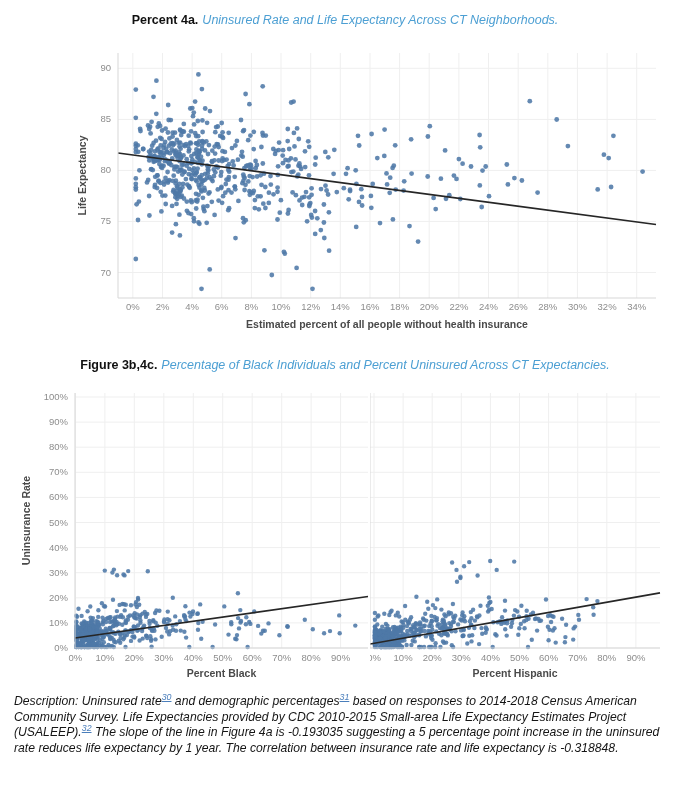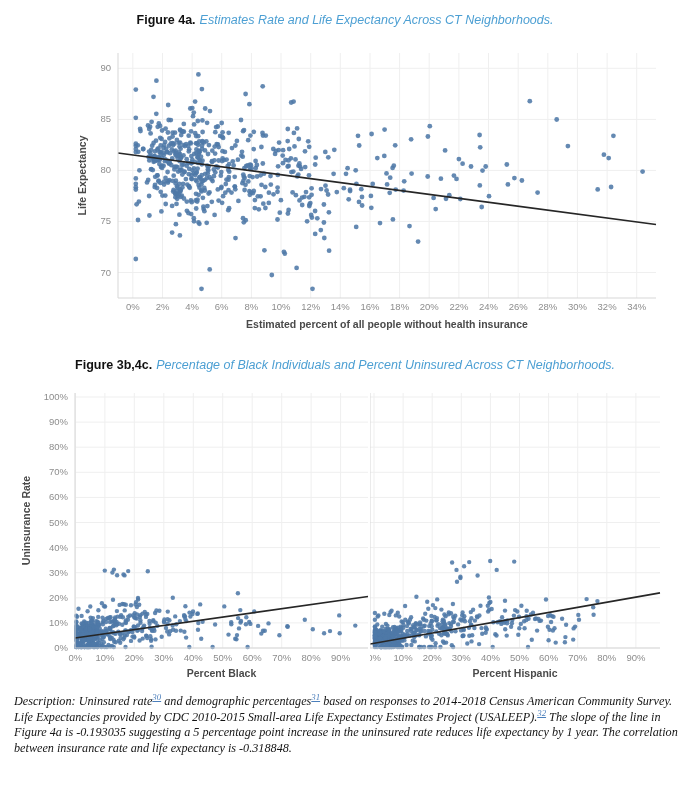--- a/index.html
+++ b/index.html
@@ -10,30 +10,30 @@
   .fig-title .cap{font-style:italic;color:#4c9fd3;margin-left:4px;}
   #title-4a{top:13px;}
   #title-4bc{top:358px;}
   svg{position:absolute;display:block;}
   #fig4a{left:0;top:45px;}
   #fig4b{left:0;top:385px;}
   #fig4c{left:370px;top:385px;}
   .tick{font-size:9.5px;fill:#8d8d8d;font-family:"Liberation Sans",sans-serif;}
   .axis-title{font-size:10.5px;fill:#4a4a4a;font-weight:600;font-family:"Liberation Sans",sans-serif;}
   #description{position:absolute;top:694px;left:14px;width:664px;margin:0;
-               font-size:12.2px;line-height:1.29;font-style:italic;color:#151515;font-family:Liberation Serif, serif;}
+               font-size:12.2px;line-height:1.29;font-style:italic;color:#151515;}
   #description sup.fn{color:#4a7ebb;text-decoration:underline;font-size:8.8px;cursor:pointer;line-height:0;}
 </style>
 </head>
 <body>
 
 <div class="page">
 
   <div class="fig-title" id="title-4a">
-    <span class="lbl">Figure 4a.</span><span class="cap">Estimates Rate and Life Expectancy Across CT Neighborhoods.</span>
+    <span class="lbl">Percent 4a.</span><span class="cap">Uninsured Rate and Life Expectancy Across CT Neighborhoods.</span>
   </div>
 
   <svg id="fig4a" width="690" height="300" viewBox="0 0 690 300">
       <g>
         <line x1="132.8" y1="8" x2="132.8" y2="253" stroke="#efefef" stroke-width="1"></line>
         <line x1="162.5" y1="8" x2="162.5" y2="253" stroke="#efefef" stroke-width="1"></line>
         <line x1="192.1" y1="8" x2="192.1" y2="253" stroke="#efefef" stroke-width="1"></line>
         <line x1="221.7" y1="8" x2="221.7" y2="253" stroke="#efefef" stroke-width="1"></line>
         <line x1="251.4" y1="8" x2="251.4" y2="253" stroke="#efefef" stroke-width="1"></line>
         <line x1="281.0" y1="8" x2="281.0" y2="253" stroke="#efefef" stroke-width="1"></line>
@@ -709,21 +709,21 @@
         <text x="111" y="179.4" text-anchor="end" class="tick">75</text>
         <text x="111" y="128.4" text-anchor="end" class="tick">80</text>
         <text x="111" y="77.4" text-anchor="end" class="tick">85</text>
         <text x="111" y="26.3" text-anchor="end" class="tick">90</text>
       </g>
       <text x="387.0" y="283" text-anchor="middle" class="axis-title">Estimated percent of all people without health insurance</text>
       <text transform="translate(86,130.5) rotate(-90)" text-anchor="middle" class="axis-title">Life Expectancy</text>
     </svg>
 
   <div class="fig-title" id="title-4bc">
-    <span class="lbl">Figure 3b,4c.</span><span class="cap">Percentage of Black Individuals and Percent Uninsured Across CT Neighborhoods.</span>
+    <span class="lbl">Figure 3b,4c.</span><span class="cap">Percentage of Black Individuals and Percent Uninsured Across CT Expectancies.</span>
   </div>
 
   <svg id="fig4b" width="370" height="300" viewBox="0 0 370 300">
       <g>
         <line x1="75.4" y1="8" x2="75.4" y2="263" stroke="#efefef" stroke-width="1"></line>
         <line x1="104.9" y1="8" x2="104.9" y2="263" stroke="#efefef" stroke-width="1"></line>
         <line x1="134.3" y1="8" x2="134.3" y2="263" stroke="#efefef" stroke-width="1"></line>
         <line x1="163.8" y1="8" x2="163.8" y2="263" stroke="#efefef" stroke-width="1"></line>
         <line x1="193.3" y1="8" x2="193.3" y2="263" stroke="#efefef" stroke-width="1"></line>
         <line x1="222.7" y1="8" x2="222.7" y2="263" stroke="#efefef" stroke-width="1"></line>

